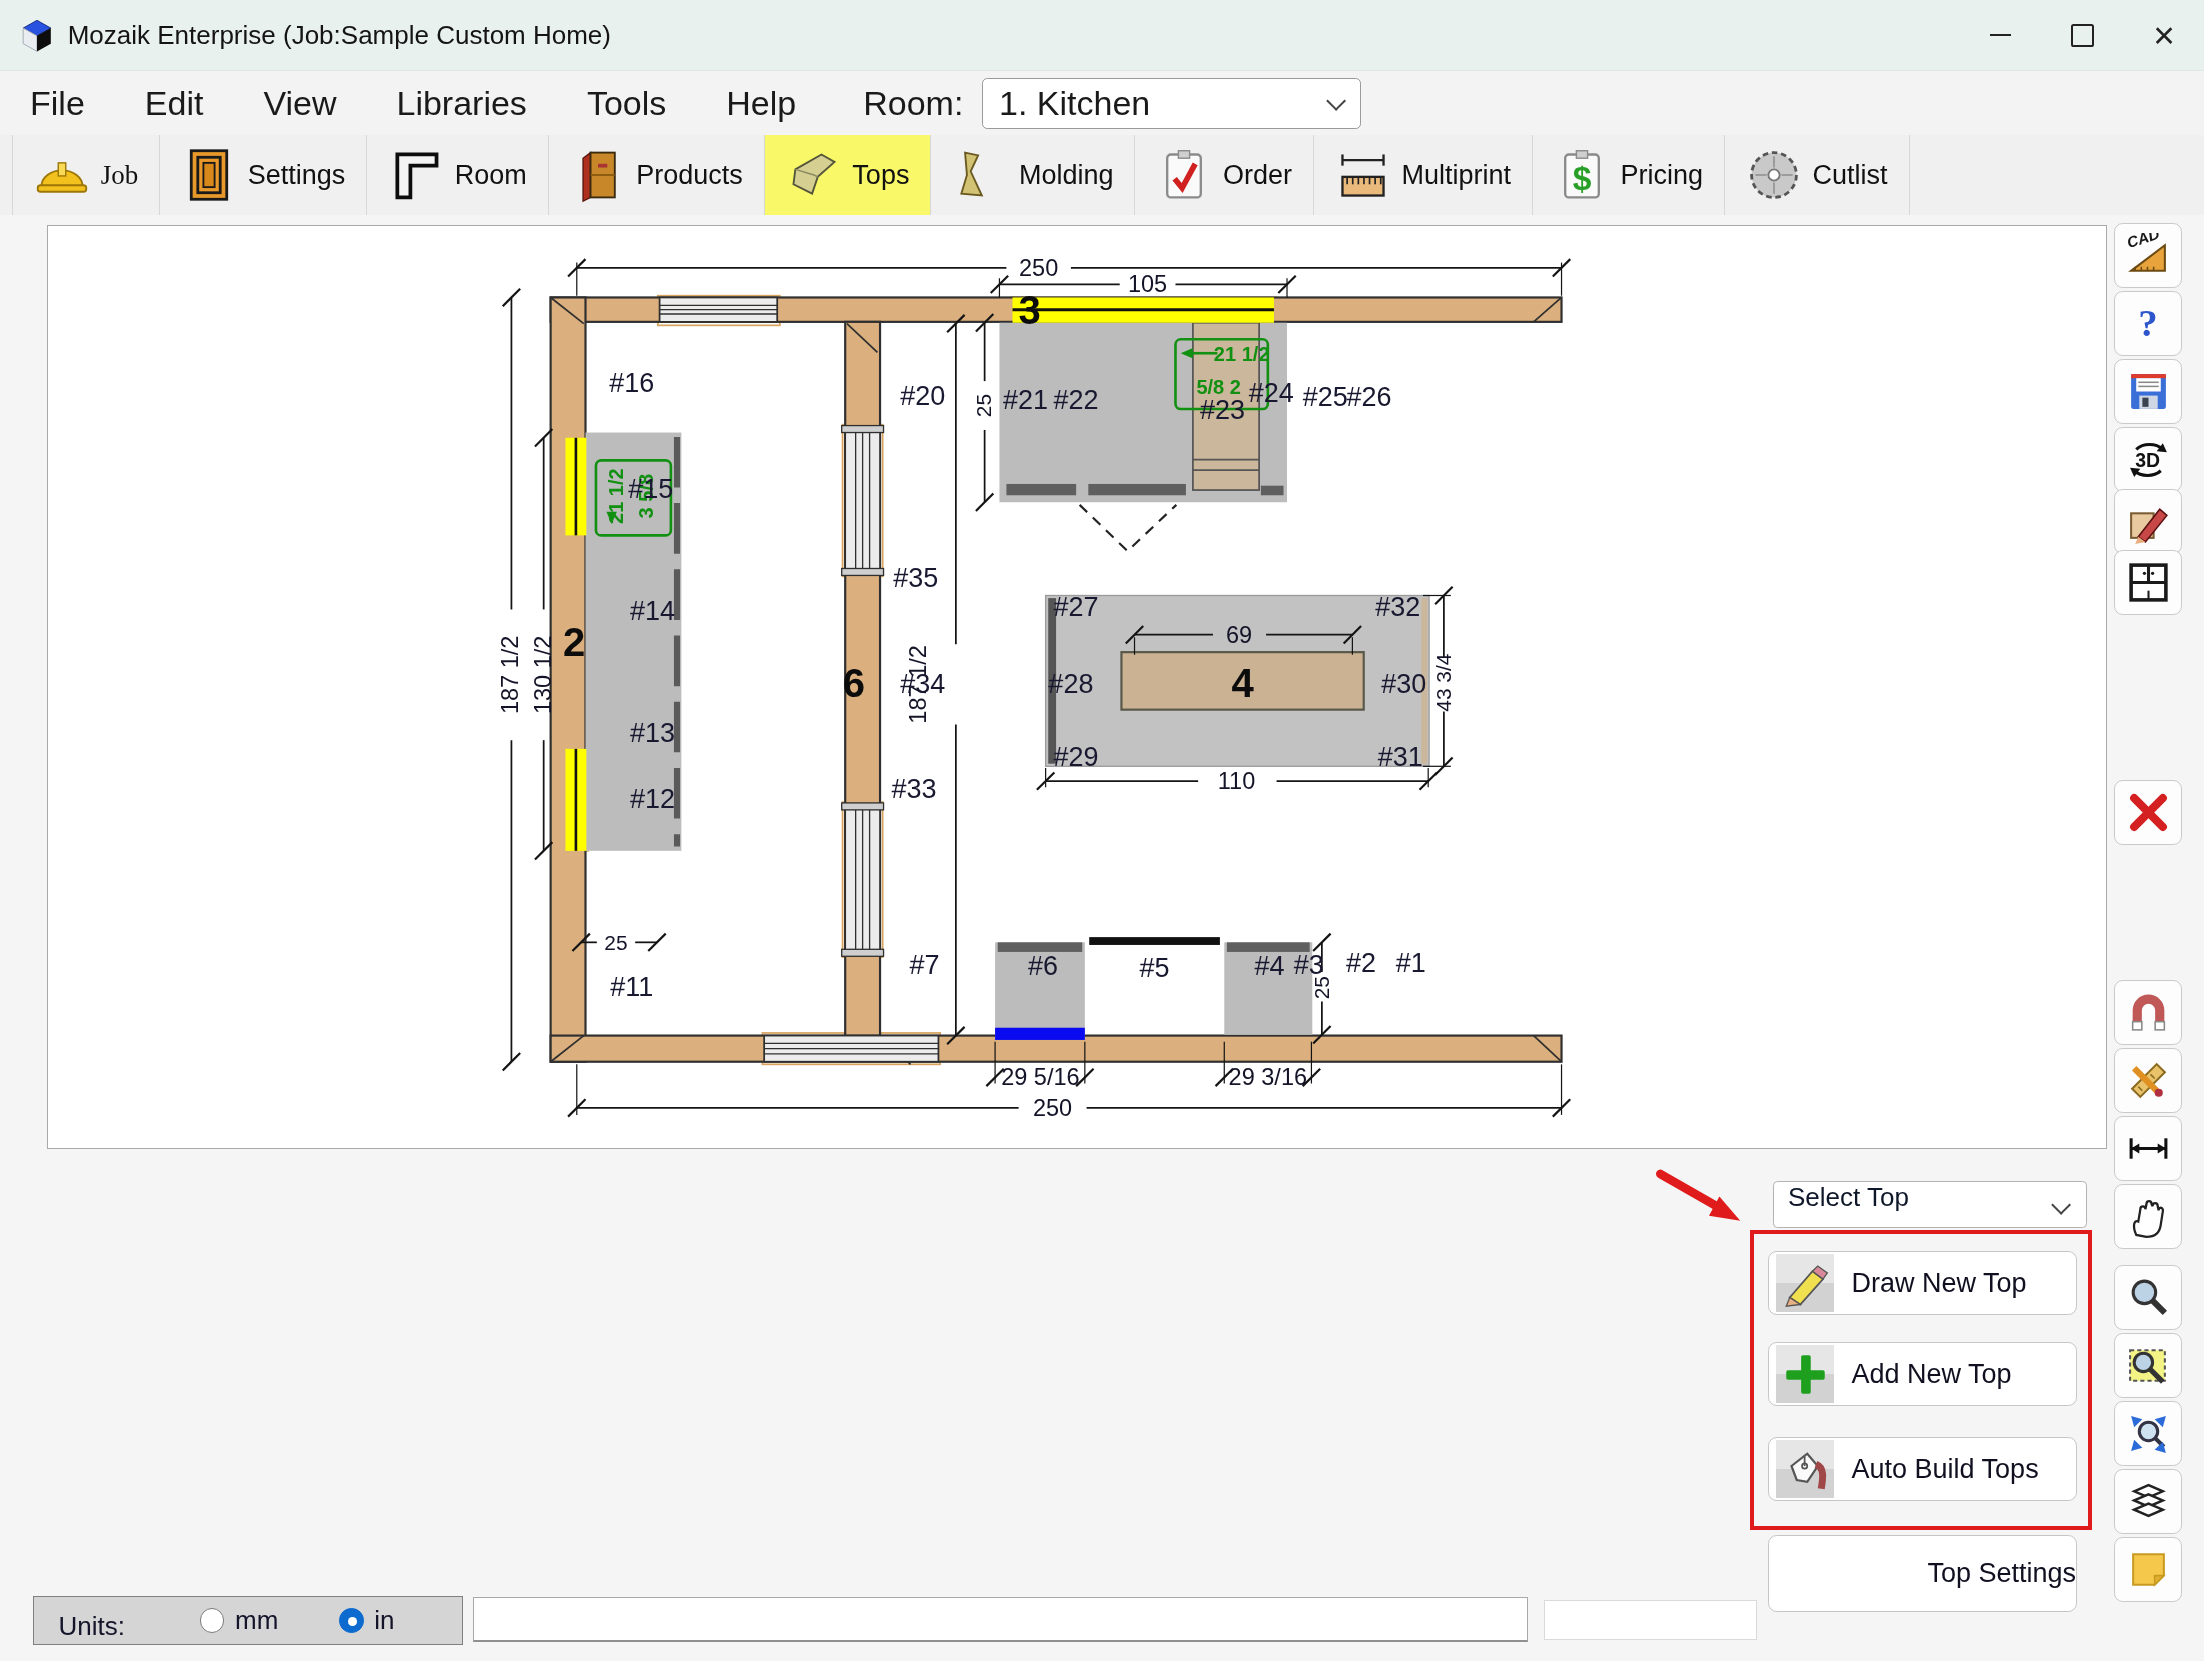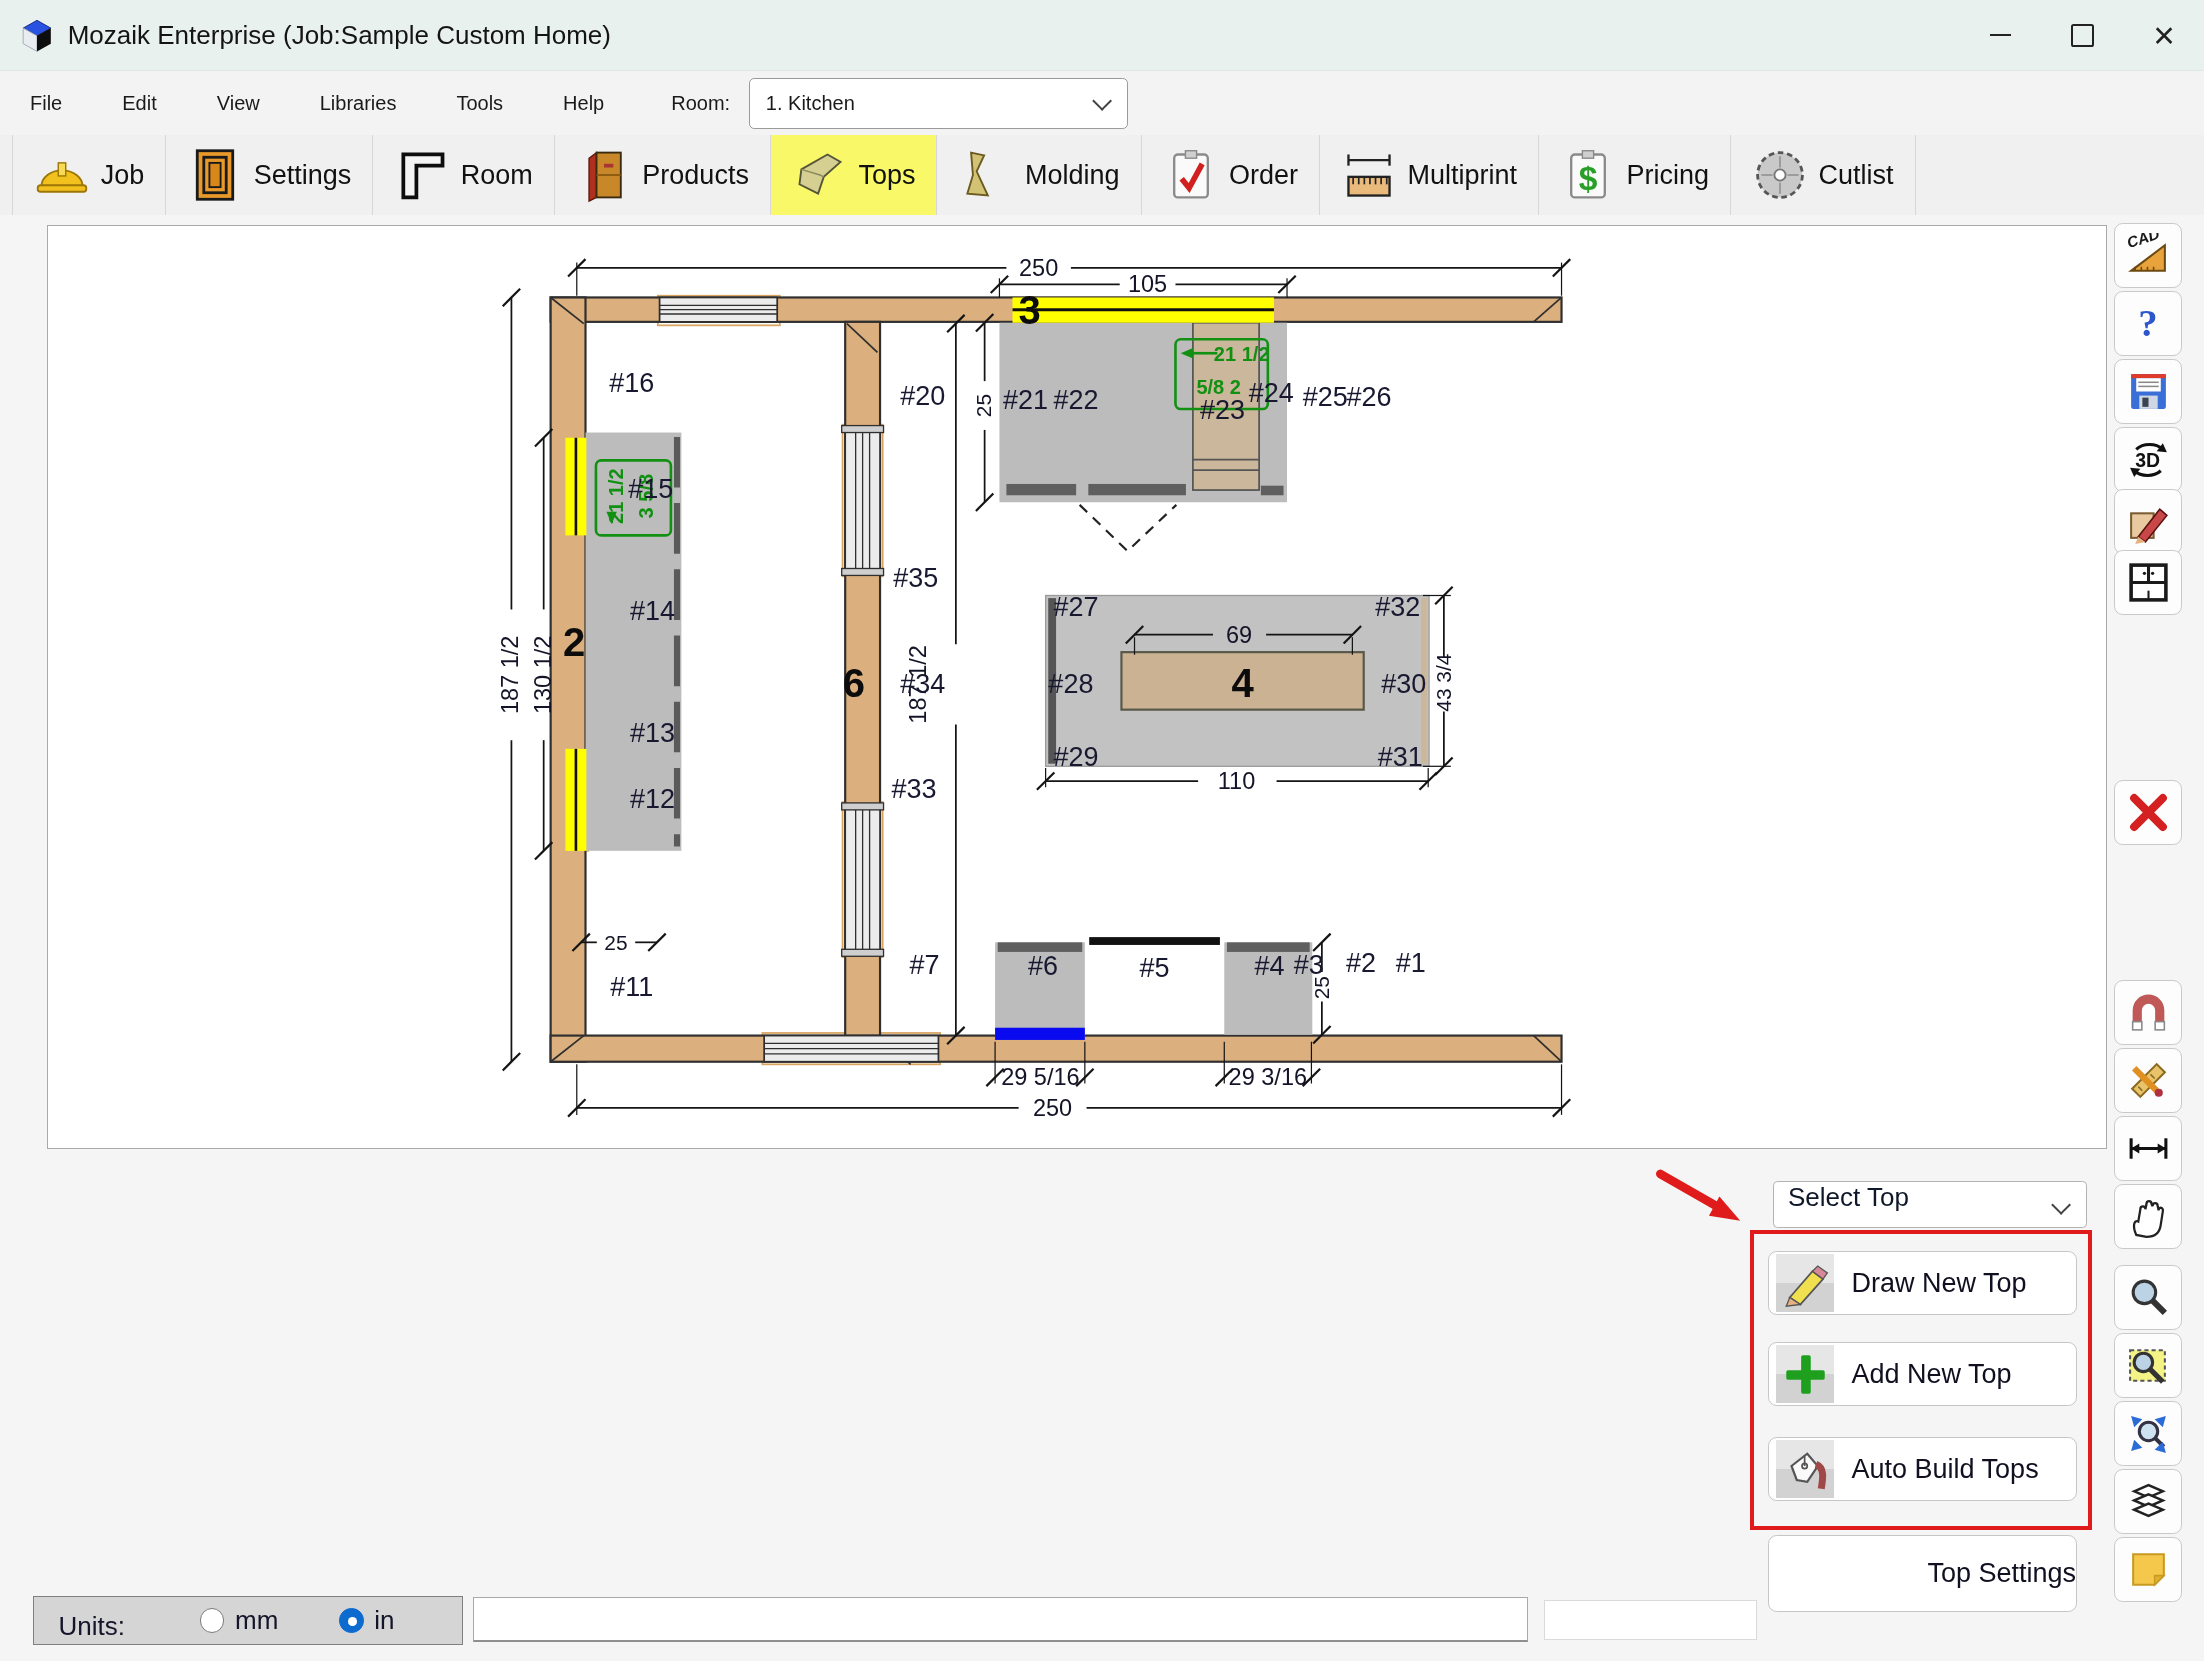--- a/index.html
+++ b/index.html
@@ -7,30 +7,30 @@
   
   .titlebar{position:absolute;left:0;top:0;width:100%;height:70px;background:#e8f1ed;border-bottom:0.9px solid #dfe8e4;display:flex;align-items:center;}
   .appicon{width:38px;height:38px;margin:0 12.2px 0 17.5px;}
   .title{font-size:26px;color:#141414;}
   .wincontrols{position:absolute;right:0;top:0;height:70px;display:flex;}
   .winbtn{width:82px;height:70px;display:flex;align-items:center;justify-content:center;}
   .glyph-min{width:21px;height:0;border-top:2.2px solid #222;}
   .glyph-max{width:19px;height:19px;border:2.2px solid #222;border-radius:2.6px;}
   .glyph-close{font-size:37px;color:#222;line-height:1;}
   
-  .menubar{position:absolute;left:0;top:71px;width:100%;height:64px;background:#f3f3f3;display:flex;align-items:center;font-size:20px;color:#1a1a1a;}
+  .menubar{position:absolute;left:0;top:71px;width:100%;height:64px;background:#f3f3f3;display:flex;align-items:center;font-size:34px;color:#1a1a1a;}
   .menuitem{padding:0 30px;height:100%;display:flex;align-items:center;}
   .roomlabel{margin-left:37px;padding-right:19px;}
   .roomselect{width:377px;height:49px;background:#fff;border:1.4px solid #9a9a9a;border-radius:5.2px;display:flex;align-items:center;position:relative;}
   .roomselect span{margin-left:15.7px;}
   .chev{position:absolute;right:17.5px;top:15.7px;width:12.2px;height:12.2px;border-right:2.2px solid #444;border-bottom:2.2px solid #444;transform:rotate(45deg);}
   
   .toolbar{position:absolute;left:0;top:135px;width:100%;height:80px;background:#f0f0f0;display:flex;align-items:stretch;padding-left:12.2px;box-sizing:border-box;}
   .tbtn{display:flex;align-items:center;justify-content:center;gap:10.5px;font-size:27px;color:#111;border-right:0.9px solid #d7d7d7;padding:0 21px;}
-  .tbtn:first-child{border-left:0.9px solid #d7d7d7;}
+  .tbtn:first-child{border-left:0.9px solid #d7d7d7;font-family:Liberation Serif, serif;}
   .tbtn.active{background:#f8f868;}
   .tbtn svg{width:56px;height:58px;}
   
   .canvas{position:absolute;left:39px;top:225px;width:2060px;height:924px;background:#fff;border:1.4px solid #a9a9a9;box-sizing:border-box;margin-left:8px;}
   .plansvg{width:100%;height:100%;}
   .lbl{font-family:"Liberation Sans",sans-serif;font-size:31px;fill:#181830;}
   .dim{font-family:"Liberation Sans",sans-serif;font-size:27px;fill:#141428;}
   .dims{font-family:"Liberation Sans",sans-serif;font-size:24px;fill:#141428;}
   .wnum{font-family:"Liberation Sans",sans-serif;font-size:46px;font-weight:bold;fill:#0c0c0c;}
   .grn{font-family:"Liberation Sans",sans-serif;font-size:23px;fill:#129012;font-weight:bold;}

